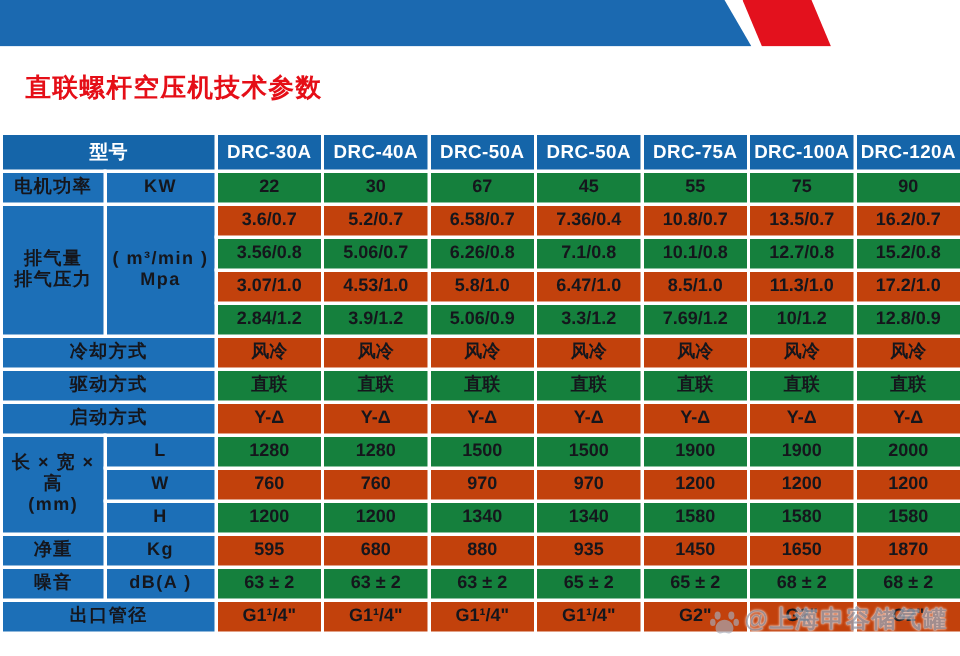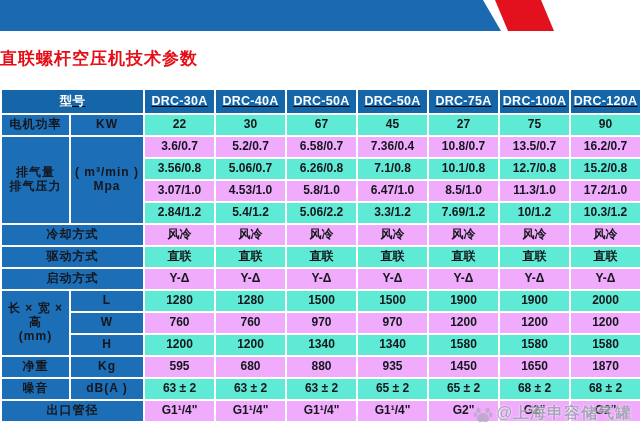--- a/index.html
+++ b/index.html
@@ -13,40 +13,40 @@
     background:#1b69b0;
     clip-path:polygon(0 0, 483px 0, 501px 31px, 0 31px);
   }
   .banner-red {
     position:absolute; top:0; left:0; width:640px; height:31px;
     background:#e3111d;
     clip-path:polygon(495px 0, 541px 0, 554px 31px, 508px 31px);
   }
   
   .title {
-    position:absolute; left:0; top:47px;
+    position:absolute; left:17px; top:47px;
     font-size:17px; font-weight:700; color:#e50e17; letter-spacing:1px;
   }
   
   table.spec {
     position:absolute; left:0; top:88px; width:640px;
     border-collapse:collapse; table-layout:fixed;
   }
   table.spec td {
     border:2px solid #ffffff;
     text-align:center; vertical-align:middle;
     font-size:12px; font-weight:700; color:#15161c;
     padding:0; line-height:1.15; overflow:hidden;
   }
-  tr.head { height:25px;text-decoration:underline; }
+  tr.head { height:25px; }
   tr.row { height:22px; }
   tr.head td { background:#1565a9; color:#ffffff; font-size:12.5px; letter-spacing:0.3px; }
   td.lbl { background:#1c6fb7; color:#ffffff; letter-spacing:1px; white-space:pre-line; font-size:12px;margin-left:32px; }
-  tr.r-white td.val { background:#5eead4; }
-  tr.r-lav td.val { background:#f0abfc; }
+  tr.r-white td.val { background:#15803d; }
+  tr.r-lav td.val { background:#c2410c; }
   
   .watermark {
     position:absolute; top:403px; right:8px;
     display:flex; align-items:flex-start; gap:2px;
     color:#9aa0af; font-size:16px; font-weight:700; letter-spacing:1px;
     opacity:0.8; text-shadow:0 0 2px #ffffff, 0 0 1px #ffffff;
     pointer-events:none;
   }
   .paw { width:22px; height:22px; opacity:0.85; }
 </style>
@@ -83,21 +83,21 @@
       <td>DRC-100A</td>
       <td>DRC-120A</td>
     </tr>
     <tr class="row r-white">
       <td class="lbl">电机功率</td>
       <td class="lbl">KW</td>
       <td class="val">22</td>
       <td class="val">30</td>
       <td class="val">67</td>
       <td class="val">45</td>
-      <td class="val">27</td>
+      <td class="val">55</td>
       <td class="val">75</td>
       <td class="val">90</td>
     </tr>
     <tr class="row r-lav">
       <td class="lbl" rowspan="4">排气量
 排气压力</td>
       <td class="lbl" rowspan="4">( m³/min )
 Mpa</td>
       <td class="val">3.6/0.7</td>
       <td class="val">5.2/0.7</td>
@@ -120,26 +120,26 @@
       <td class="val">3.07/1.0</td>
       <td class="val">4.53/1.0</td>
       <td class="val">5.8/1.0</td>
       <td class="val">6.47/1.0</td>
       <td class="val">8.5/1.0</td>
       <td class="val">11.3/1.0</td>
       <td class="val">17.2/1.0</td>
     </tr>
     <tr class="row r-white">
       <td class="val">2.84/1.2</td>
-      <td class="val">5.4/1.2</td>
-      <td class="val">5.06/2.2</td>
+      <td class="val">3.9/1.2</td>
+      <td class="val">5.06/0.9</td>
       <td class="val">3.3/1.2</td>
       <td class="val">7.69/1.2</td>
       <td class="val">10/1.2</td>
-      <td class="val">10.3/1.2</td>
+      <td class="val">12.8/0.9</td>
     </tr>
     <tr class="row r-lav">
       <td class="lbl" colspan="2">冷却方式</td>
       <td class="val">风冷</td>
       <td class="val">风冷</td>
       <td class="val">风冷</td>
       <td class="val">风冷</td>
       <td class="val">风冷</td>
       <td class="val">风冷</td>
       <td class="val">风冷</td>

